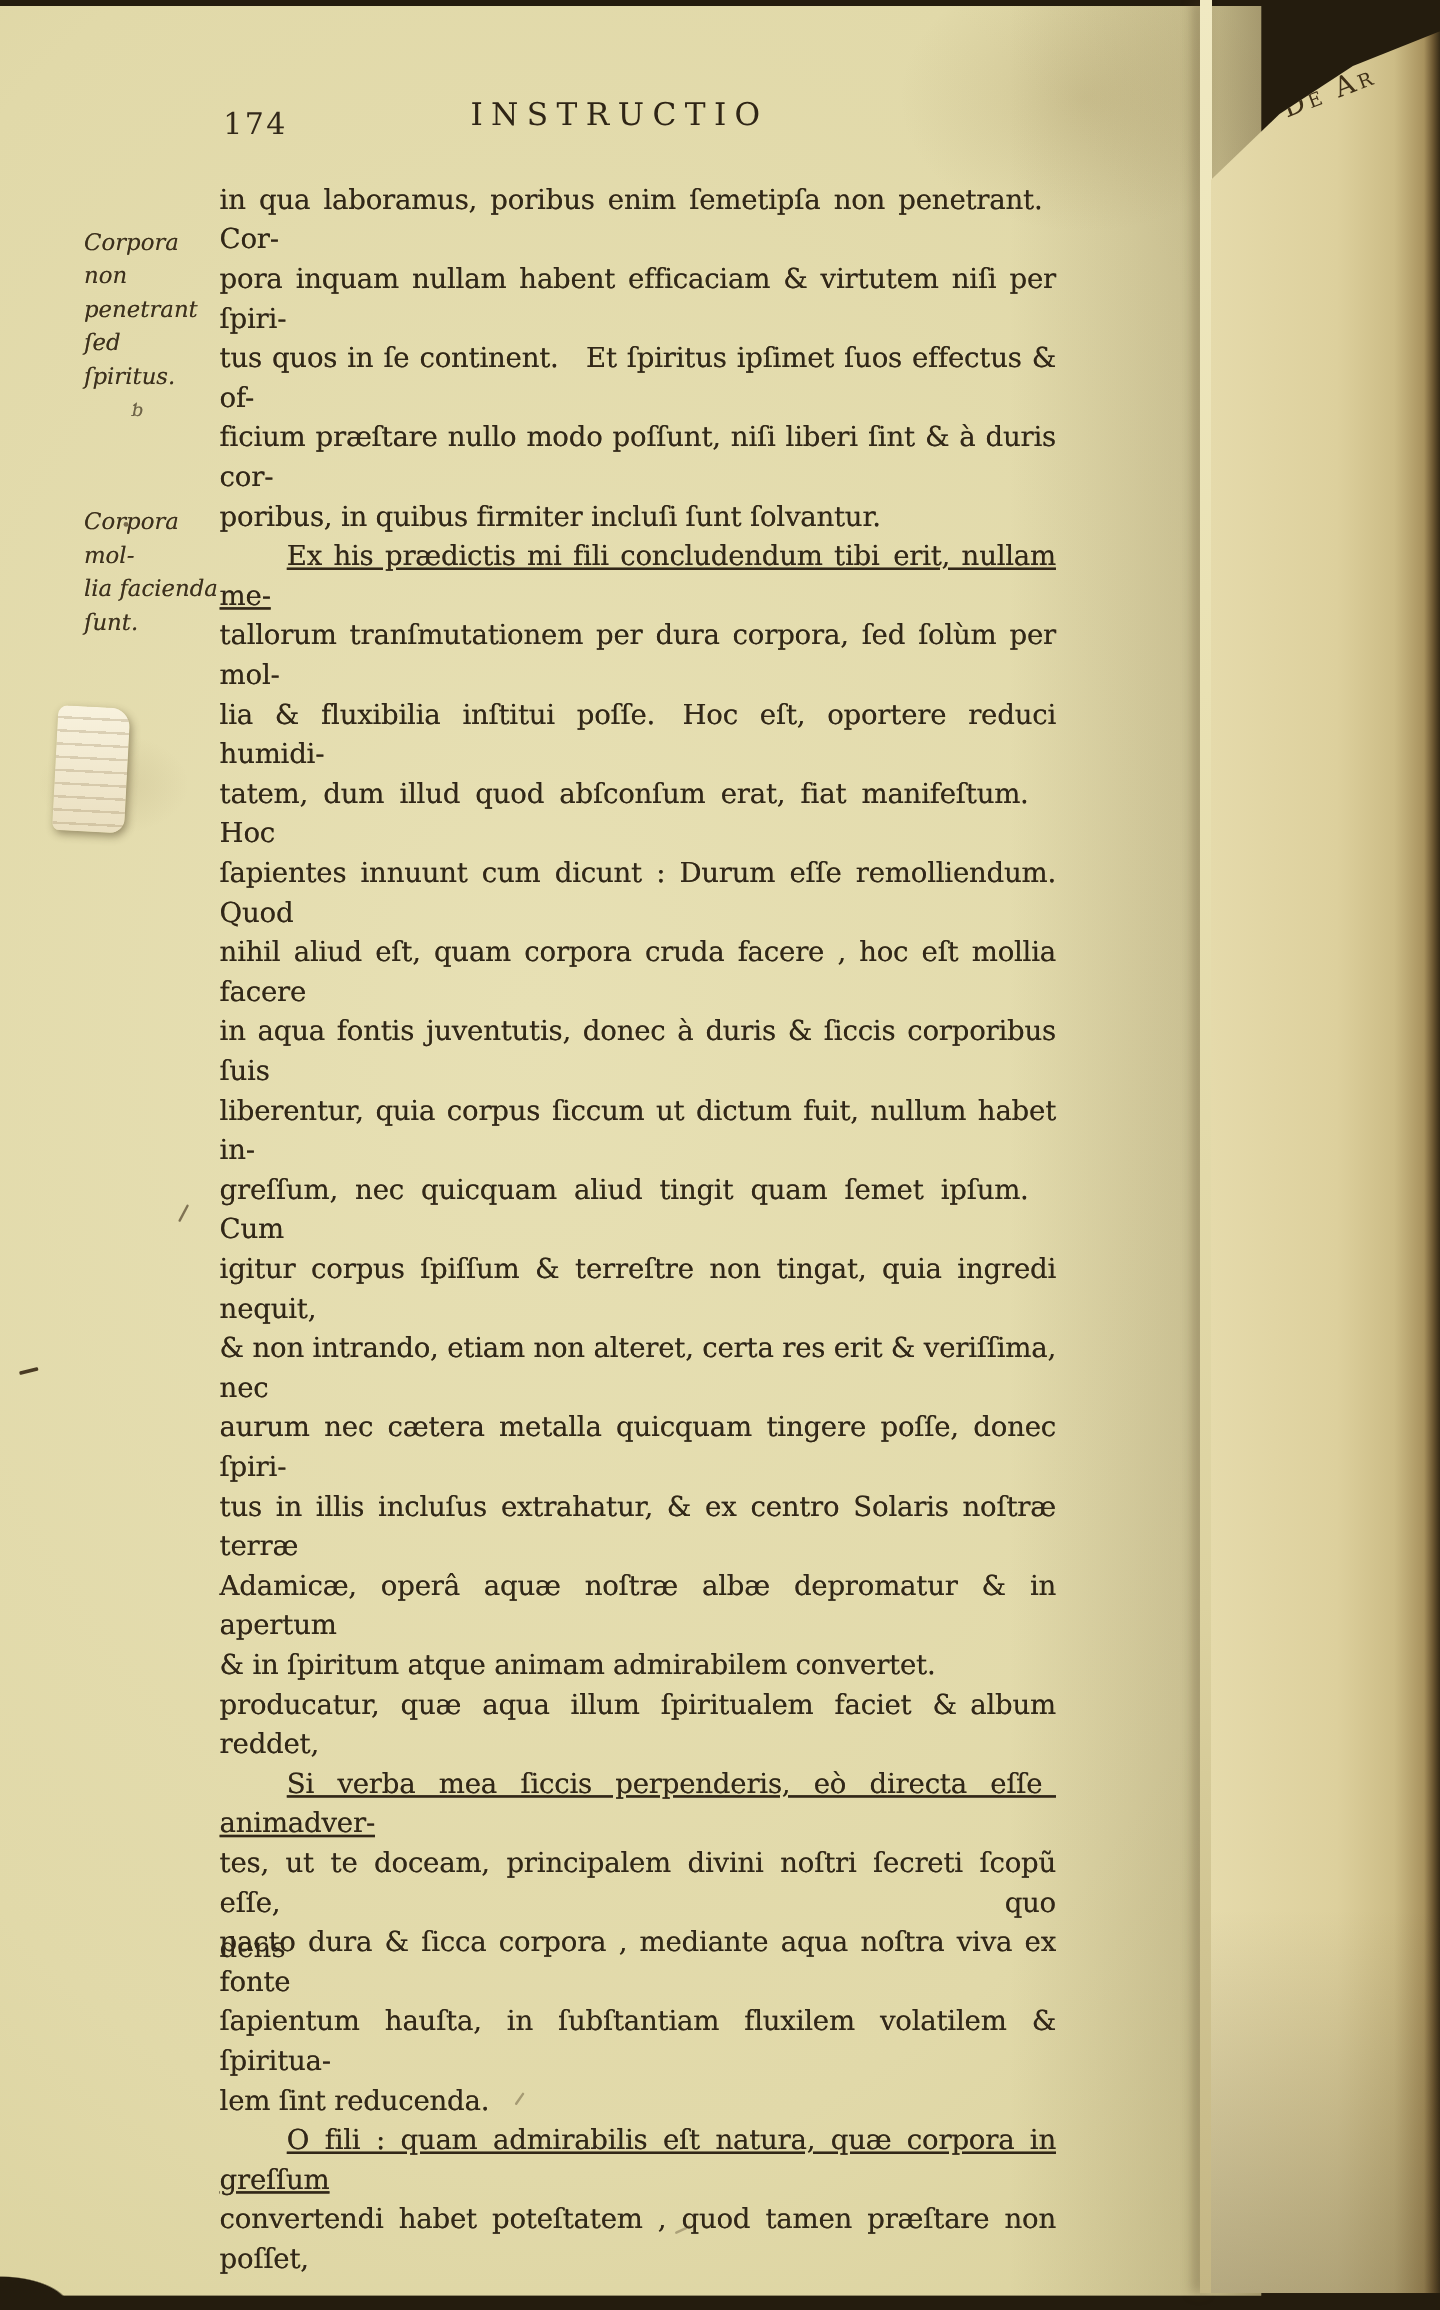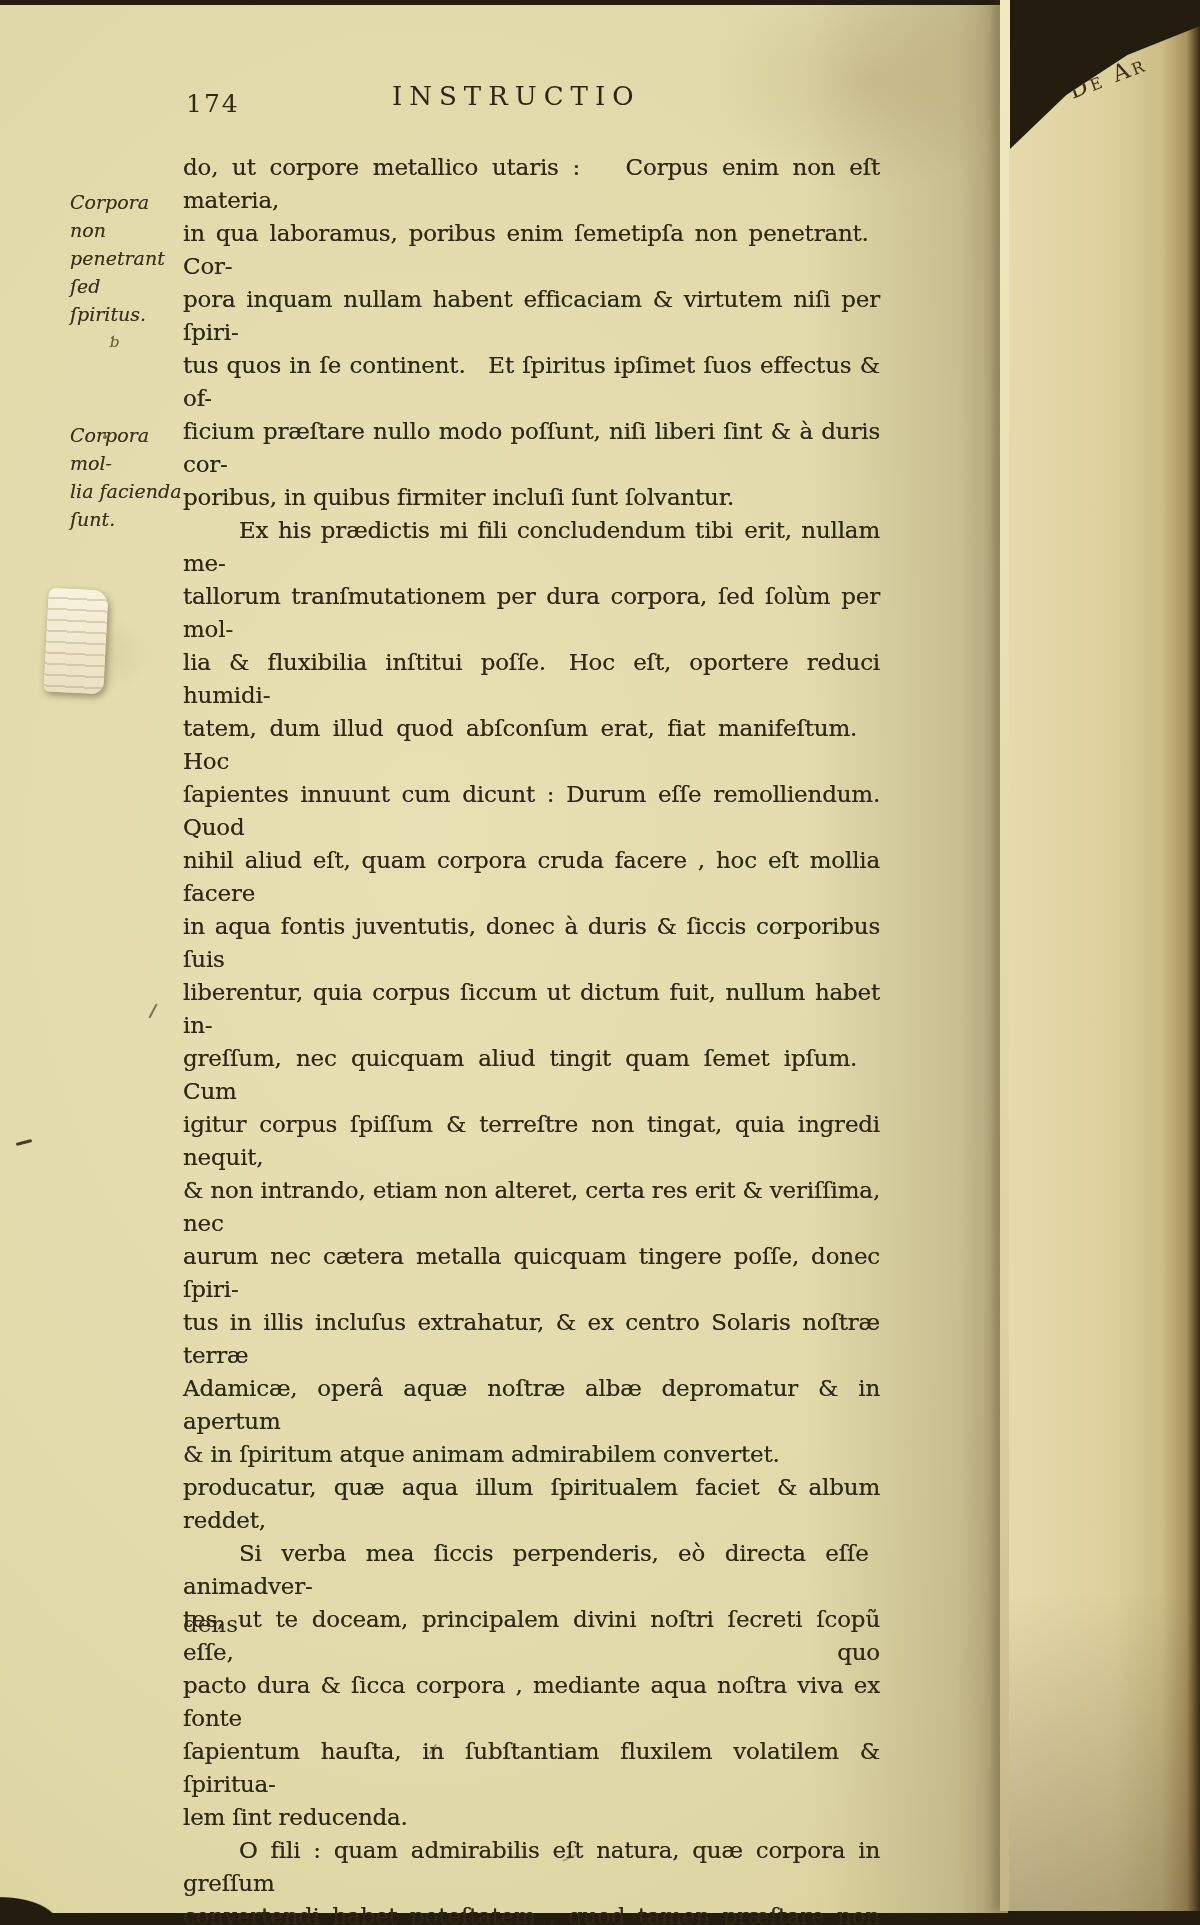--- a/index.html
+++ b/index.html
@@ -9,37 +9,38 @@
     font-family:"DejaVu Serif", serif;
   }
   
   .page-main{
     position:absolute;left:0;top:5px;width:1008px;height:1908px;
     background:
       linear-gradient(90deg, rgba(0,0,0,0) 80%, rgba(110,92,52,.22) 95%, rgba(88,70,38,.42) 100%),
       radial-gradient(220px 160px at 86% 4%, rgba(140,118,66,.20), rgba(0,0,0,0) 70%),
       radial-gradient(90px 60px at 9% 34%, rgba(120,100,60,.12), rgba(0,0,0,0) 70%),
       radial-gradient(120% 92% at 42% 44%, #e7e0b4 0%, #e1d9a9 55%, #d8cf99 85%, #c9bd85 100%);
+    padding-left: 43px;
   }
   .pagenum{
     position:absolute;left:186px;top:84px;
     font-size:25px;color:#33291a;letter-spacing:2px;
   }
   .running-title{
     position:absolute;left:392px;top:76px;width:216px;text-align:right;
     font-size:26px;letter-spacing:7px;color:#2f2516;
   }
   .textblock{
     position:absolute;left:183px;top:146px;width:697px;
     font-size:23px;line-height:33px;color:#312718;
     text-shadow:0 0 .4px rgba(45,34,16,.65);
   }
   .line{text-align:justify;text-align-last:justify;letter-spacing:-0.2px;}
   .line.last{text-align-last:left;}
-  .line.indent{text-indent:56px;}
+  .line.indent{text-indent:56px;text-decoration:underline;}
   .catchword{
     position:absolute;left:183px;top:1606px;width:697px;text-align:left;
     font-size:23px;color:#312718;
   }
   
   .note{
     position:absolute;left:70px;width:118px;
     font-style:italic;font-size:19px;line-height:28px;color:#3c301d;
     text-shadow:0 0 .3px rgba(50,38,18,.55);
   }
@@ -117,21 +118,20 @@
     <div>
 
     <div class="note-line">Corpora mol-</div>
         <div class="note-line">lia facienda</div>
         <div class="note-line">ſunt.</div>
       </div>
   </div>
 
   <div class="textblock">
 
-  <div class="line">do, ut corpore metallico utaris :  Corpus enim non eſt materia,</div>
       <div class="line">in qua laboramus, poribus enim ſemetipſa non penetrant. Cor-</div>
       <div class="line">pora inquam nullam habent efficaciam &amp; virtutem niſi per ſpiri-</div>
       <div class="line">tus quos in ſe continent. Et ſpiritus ipſimet ſuos effectus &amp; of-</div>
       <div class="line">ficium præſtare nullo modo poſſunt, niſi liberi ſint &amp; à duris cor-</div>
       <div class="line last">poribus, in quibus firmiter incluſi ſunt ſolvantur.</div>
       <div class="line indent">Ex his prædictis mi fili concludendum tibi erit, nullam me-</div>
       <div class="line">tallorum tranſmutationem per dura corpora, ſed ſolùm per mol-</div>
       <div class="line">lia &amp; fluxibilia inſtitui poſſe. Hoc eſt, oportere reduci humidi-</div>
       <div class="line">tatem, dum illud quod abſconſum erat, fiat manifeſtum. Hoc</div>
       <div class="line">ſapientes innuunt cum dicunt : Durum eſſe remolliendum. Quod</div>

